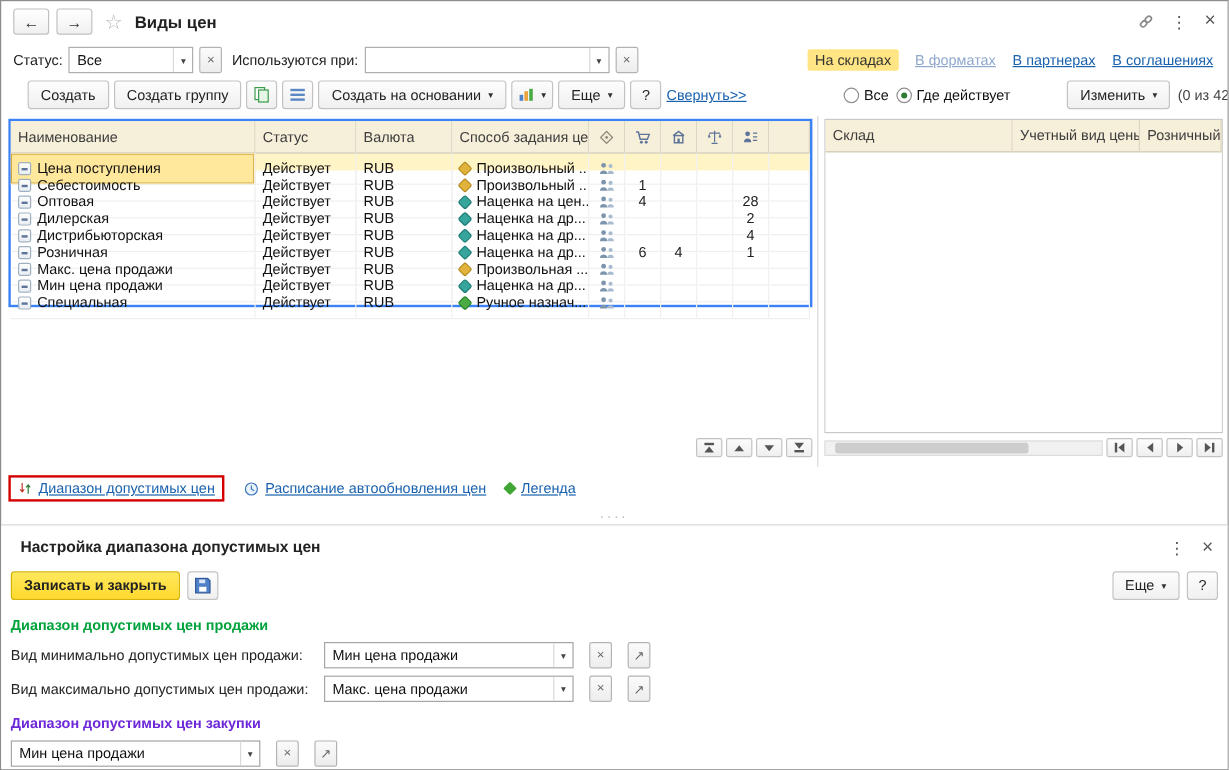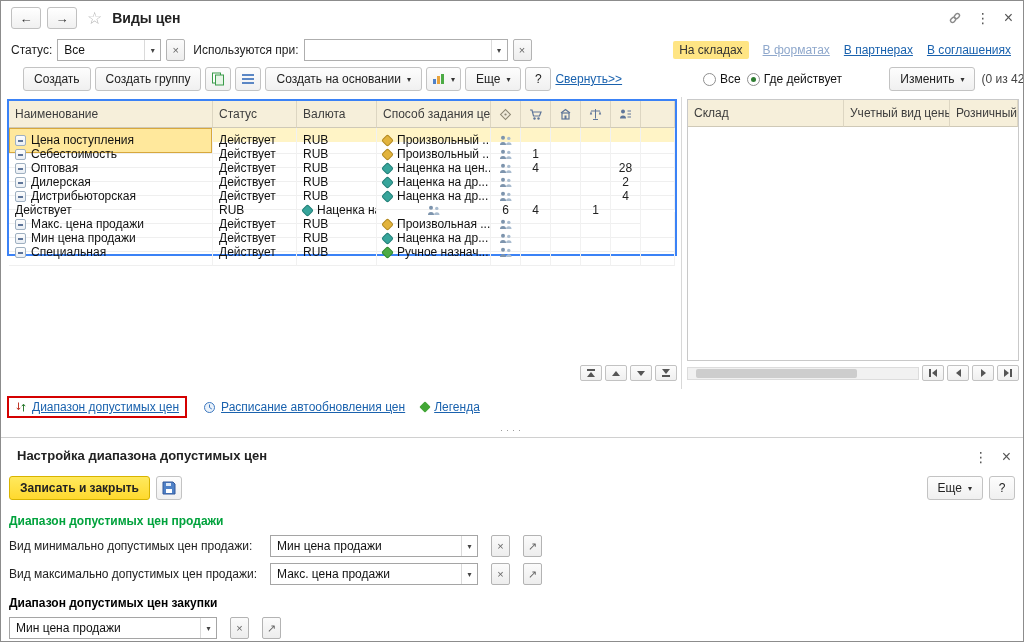--- a/index.html
+++ b/index.html
@@ -387,20 +387,24 @@
             </svg>
           </div>
           <div class="c num"></div>
           <div class="c num"></div>
           <div class="c num"></div>
           <div class="c num">4</div>
           <div class="c"></div>
         </div>
 
         <div class="trow grid-cols">
+          <div class="c c-name">
+            <span class="marker"></span>
+            <span>Розничная</span>
+          </div>
           <div class="c">Действует</div>
           <div class="c">RUB</div>
           <div class="c">
             <span class="mico markup"></span>
             <span>Наценка на др...</span>
           </div>
           <div class="c num">
             <svg width="14" height="11" viewBox="0 0 14 11">
               <circle cx="4" cy="2.8" r="2" fill="#7d94ad"></circle>
               <path d="M1 10 a3 3 0 0 1 6 0 z" fill="#7d94ad"></path>
@@ -606,21 +610,21 @@
     <div class="f-row">
       <span class="f-label">Вид максимально допустимых цен продажи:</span>
       <div class="input">
         <span class="ival">Макс. цена продажи</span>
         <span class="dd">▾</span>
       </div>
       <button class="mini">×</button>
       <button class="mini">↗</button>
     </div>
 
-    <div class="d-section" style="color:#000000;">Диапазон допустимых цен закупки</div>
+    <div class="d-section" style="color:#6d28d9;">Диапазон допустимых цен закупки</div>
 
     <div class="f-row">
       <div class="input">
         <span class="ival">Мин цена продажи</span>
         <span class="dd">▾</span>
       </div>
       <button class="mini">×</button>
       <button class="mini">↗</button>
     </div>
   </div>

